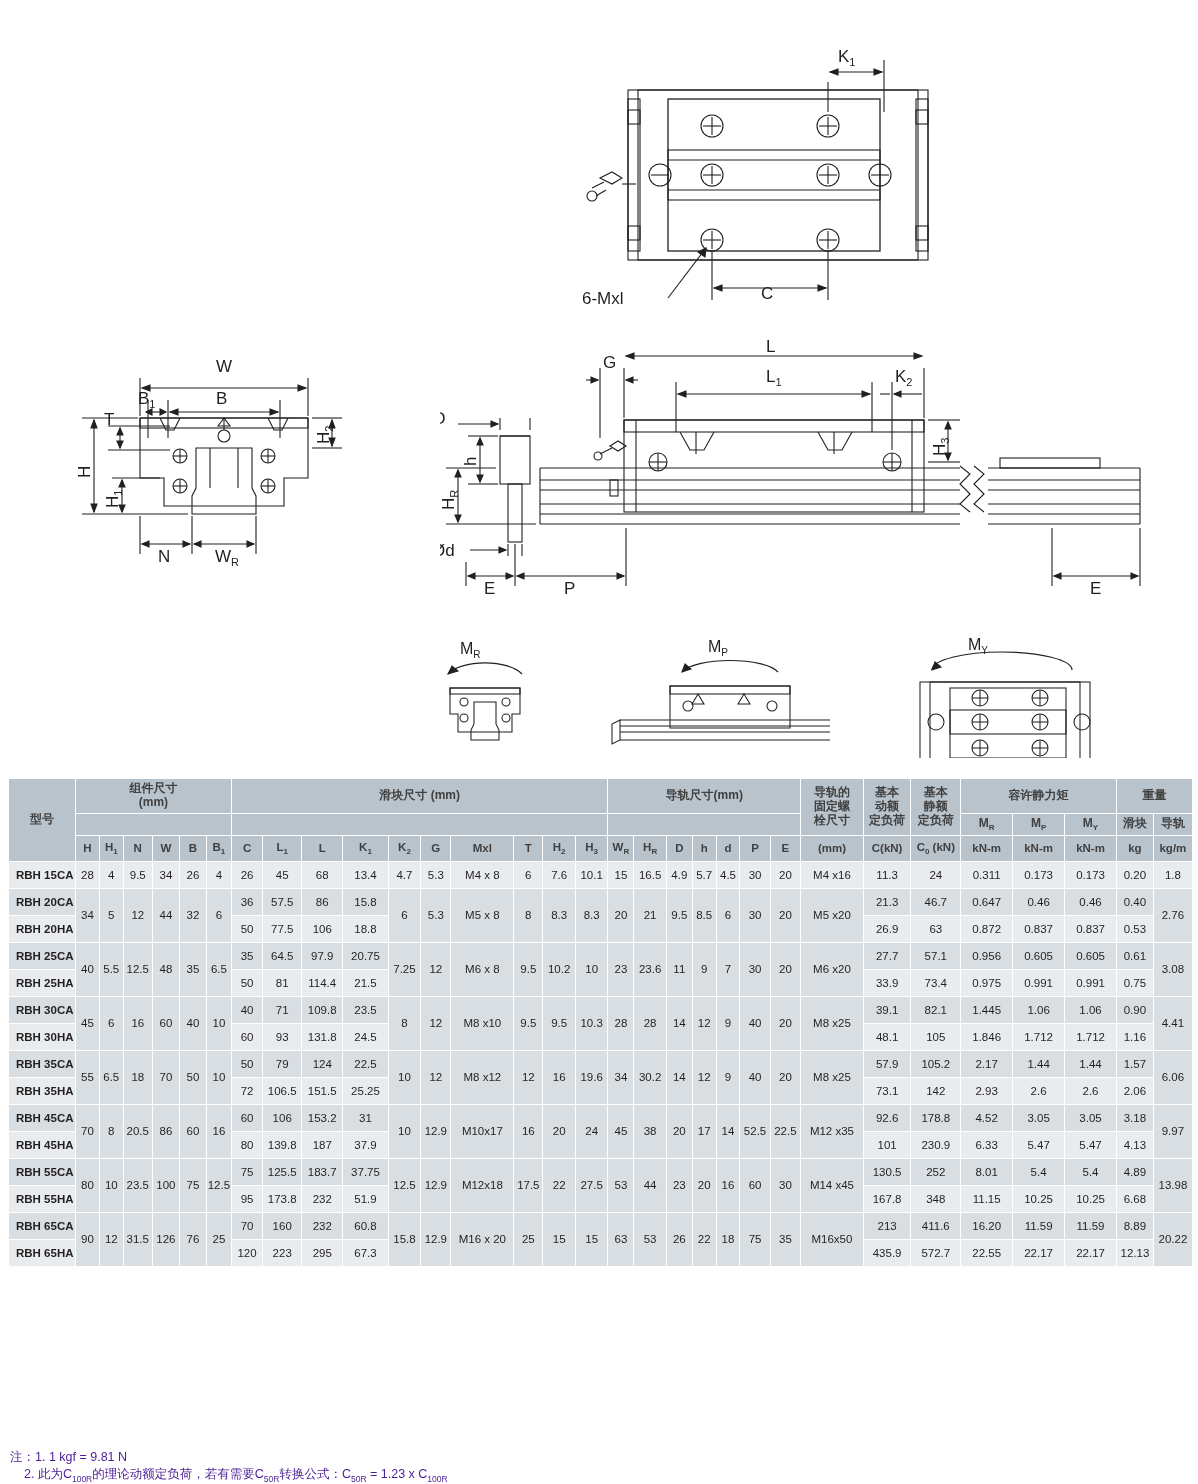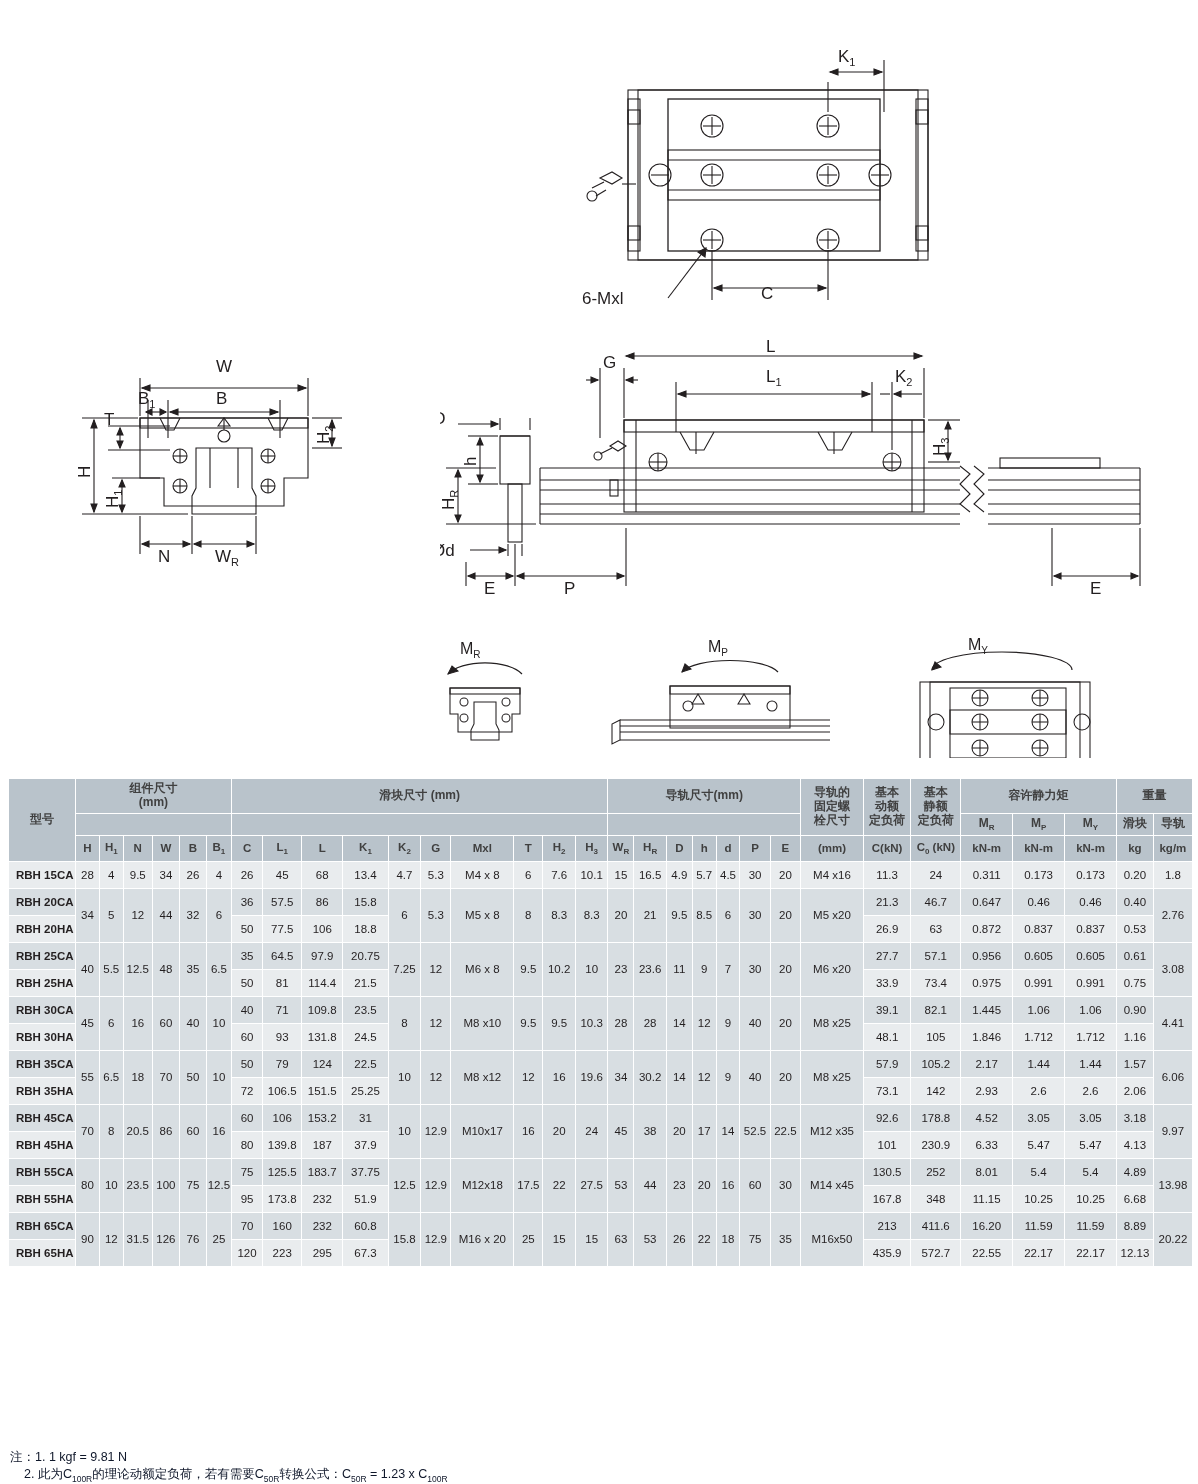--- a/index.html
+++ b/index.html
@@ -57,21 +57,21 @@
   .sup { font-size: 8px; vertical-align: sub; }
   .supn { font-size: 8.5px; vertical-align: sub; }
 
   
   .notes {
     position: absolute;
     left: 10px;
     top: 1449px;
     font-size: 12.5px;
     line-height: 1.35;
-    color: #0f172a;
+    color: #4c1d95;
   }
   .notes div { white-space: nowrap; }
   .notes .indent { padding-left: 14px; text-align: center; }
 
   
 </style>
 </head>
 <body>
 
 <div class="page">

